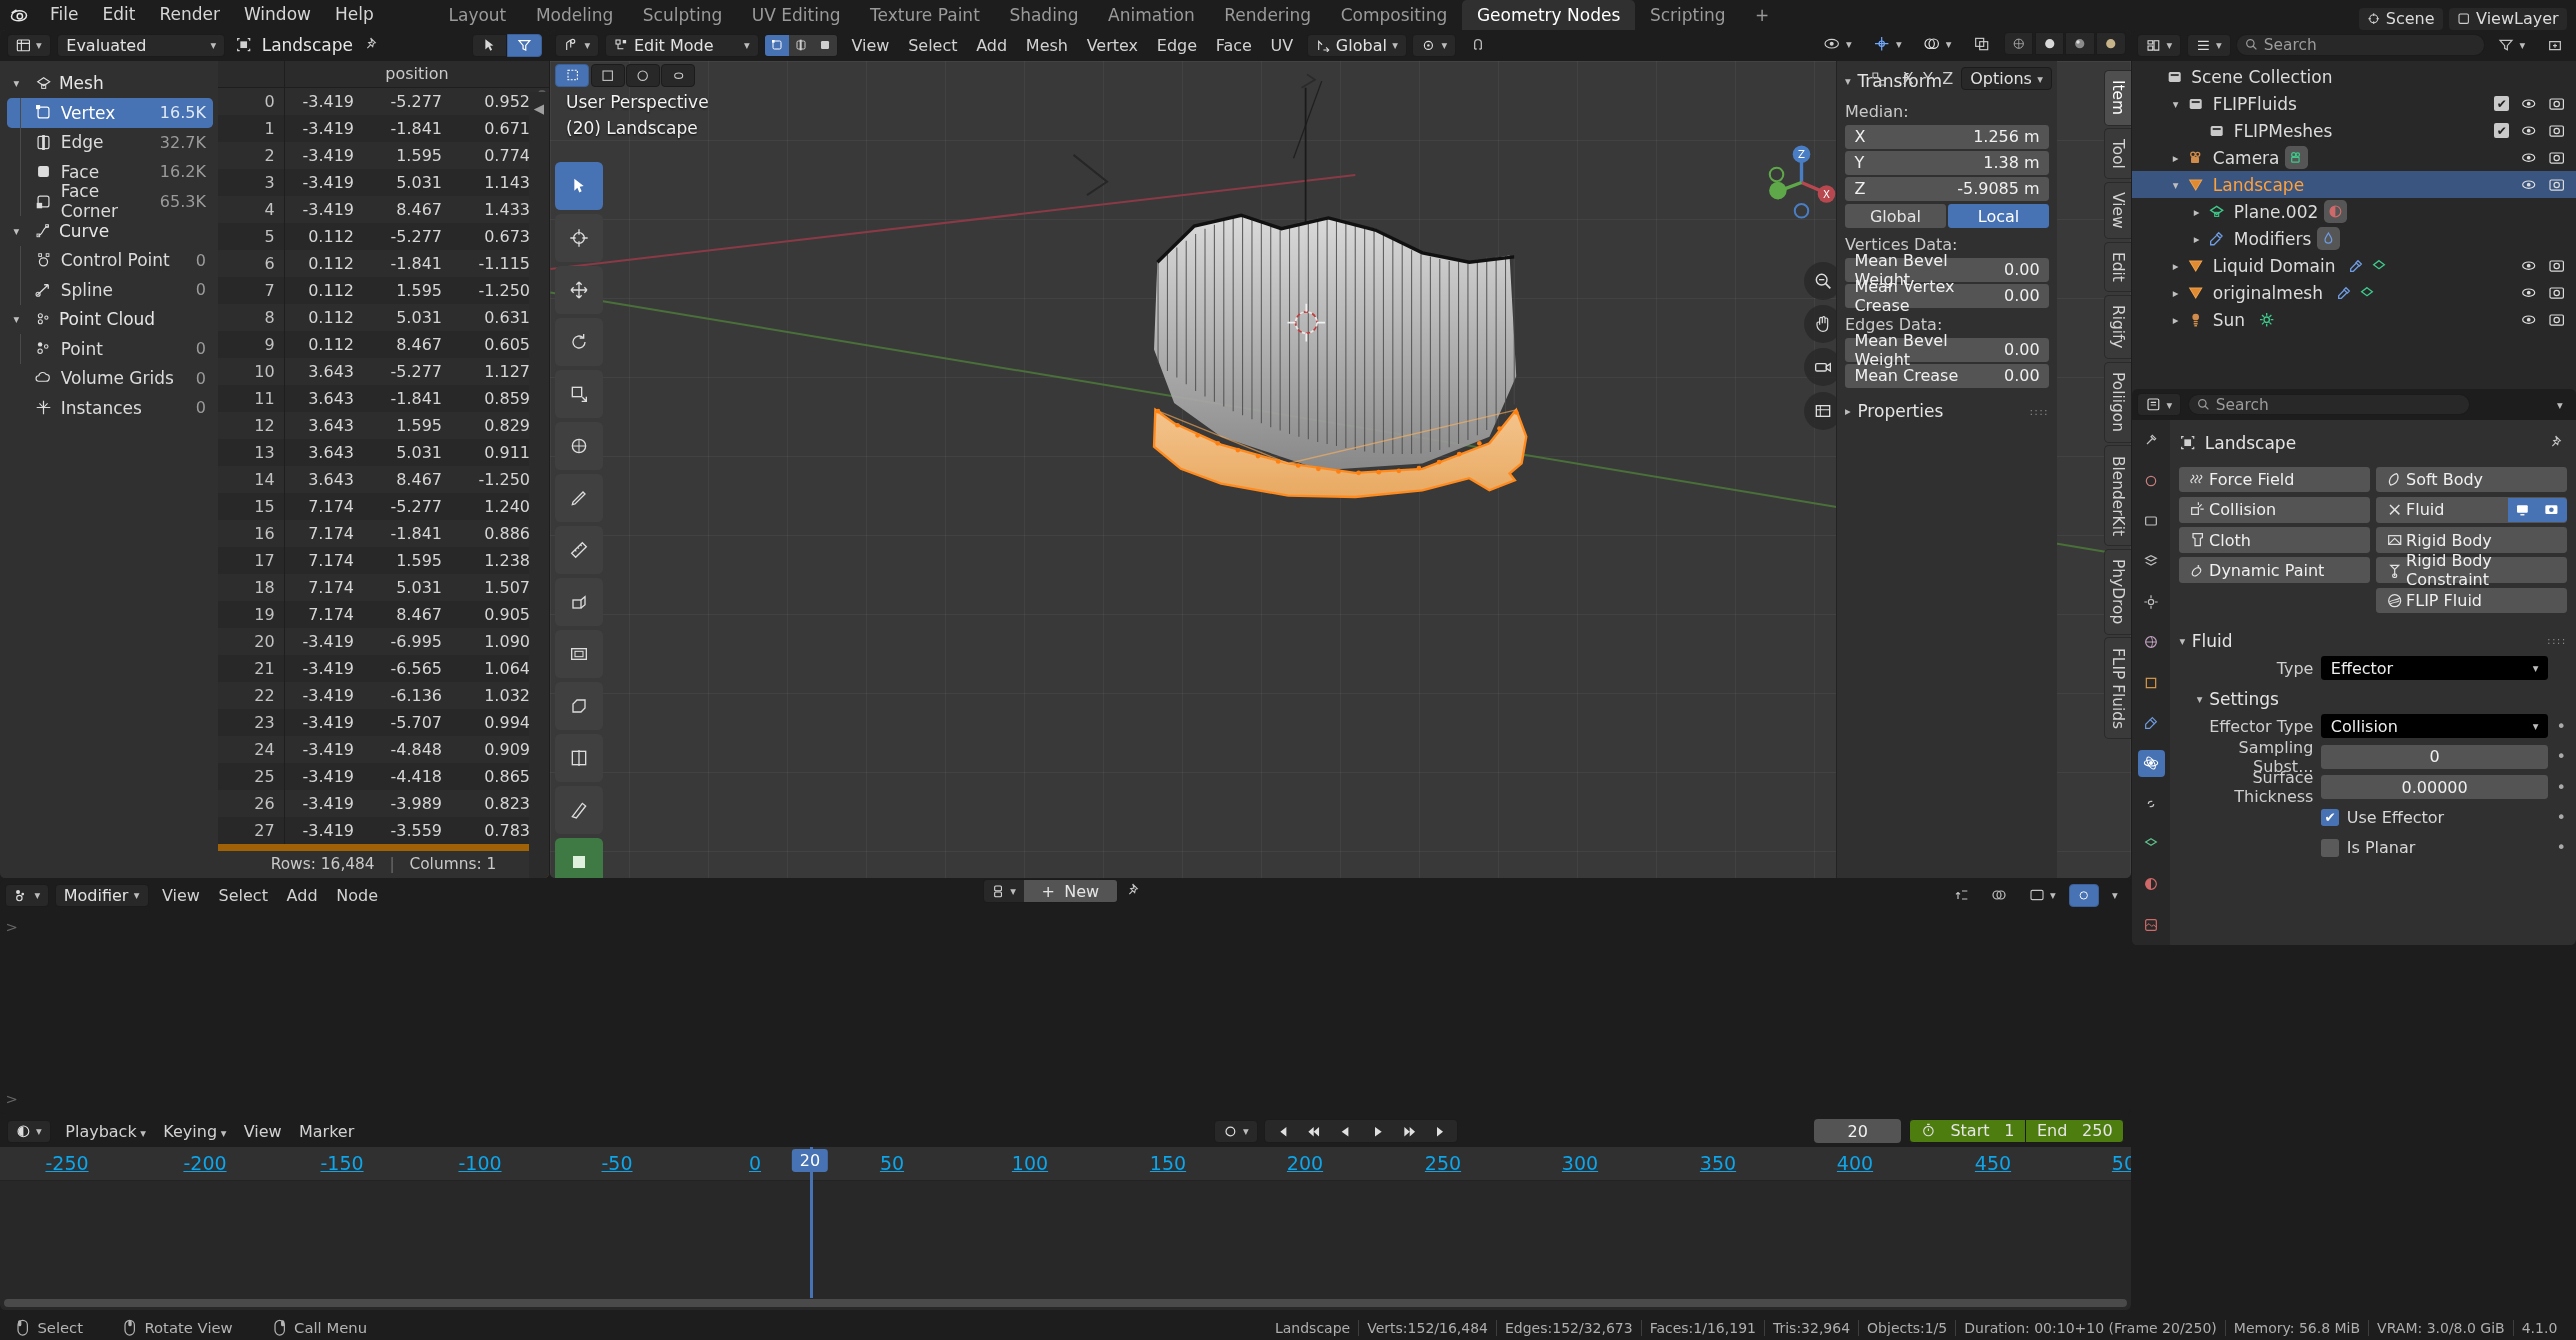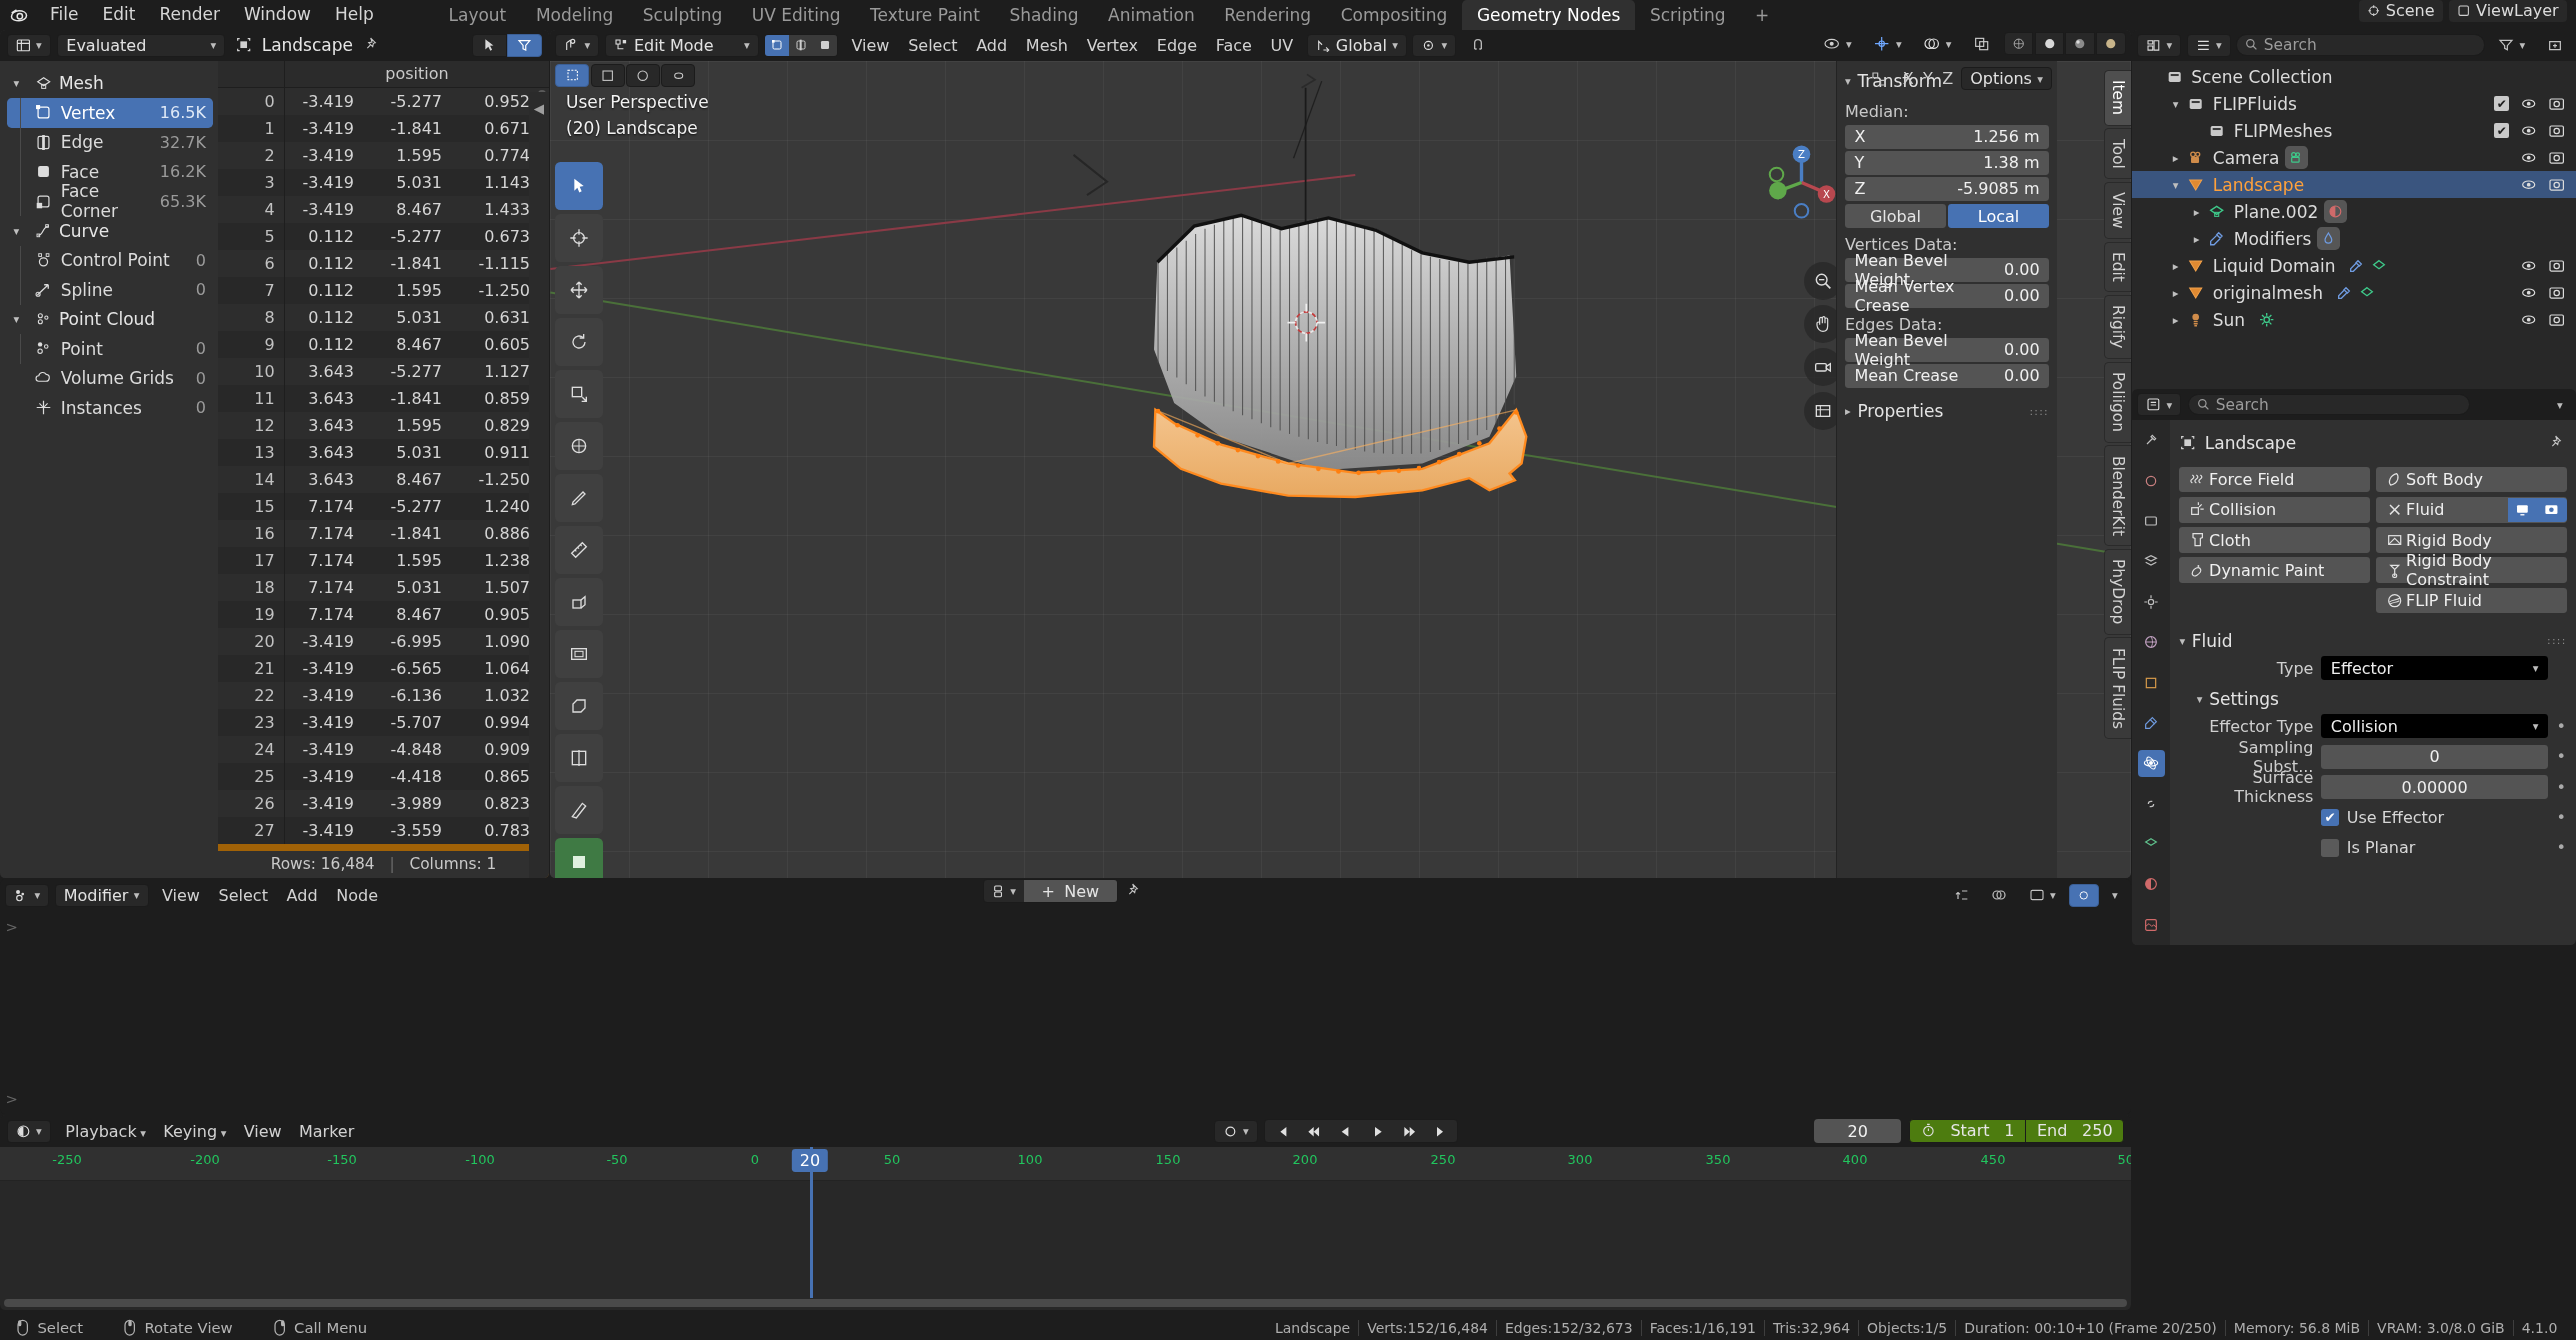--- a/index.html
+++ b/index.html
@@ -12,21 +12,21 @@
   }
   #root{position:relative;width:2576px;height:1341px;}
 
   
   .topbar{position:absolute;left:0;top:0;width:2576px;height:29.5px;background:#1d1d1d;display:flex;align-items:center;}
   .blender-logo{width:38px;height:29.5px;display:flex;align-items:center;justify-content:center;}
   .menu-item{padding:0 12px;height:29.5px;line-height:29.5px;color:#d6d6d6;font-size:17px;white-space:nowrap;}
   .tabs{display:flex;align-items:flex-end;height:29.5px;margin-left:48px;}
   .tab{padding:0 14.8px;height:29.5px;line-height:31px;font-size:17px;color:#9a9a9a;white-space:nowrap;}
   .tab.active{background:#303030;color:#ffffff;border-radius:4.7px 4.7px 0 0;}
-  .topbar-right{position:absolute;right:0;top:0;height:29.5px;display:flex;align-items:flex-start;gap:6.7px;padding-right:9.4px;}
+  .topbar-right{position:absolute;right:0;top:0;height:29.5px;display:flex;align-items:flex-end;gap:6.7px;padding-right:9.4px;}
   .scene-field{display:flex;align-items:center;background:#282828;border-radius:4px;height:21.5px;padding:0 8px;font-size:16px;color:#dcdcdc;gap:5.4px;}
 
   
   .ed{position:absolute;background:#303030;border-radius:5.4px;overflow:hidden;}
   .hdr{height:31px;background:#1d1d1d;display:flex;align-items:center;padding:0 6.7px;gap:6.7px;}
   .btn{background:#282828;border:0.7px solid #1b1b1b;border-radius:4px;height:23px;display:flex;align-items:center;
        padding:0 8px;font-size:16px;color:#e2e2e2;gap:5.4px;white-space:nowrap;}
   .btn.blue{background:#4772b3;border-color:#3b5f96;color:#fff;}
   .btn.flat{background:transparent;border:none;}
   .hmenu{font-size:16px;color:#d2d2d2;padding:0 8px;height:23px;line-height:23px;white-space:nowrap;}
@@ -156,21 +156,21 @@
   
   #timeline{left:0;top:1115px;width:2131px;height:195px;background:#282828;}
   .tl-hdr{height:32px;background:#1d1d1d;display:flex;align-items:center;padding:0 6.7px;gap:6.7px;}
   .tl-right{margin-left:auto;display:flex;align-items:center;gap:6.7px;}
   .tl-frame{background:#545454;border-radius:4px;height:24px;min-width:87px;display:flex;align-items:center;
             justify-content:center;font-size:16px;color:#f2f2f2;}
   .tl-range{display:flex;align-items:flex-end;background:#4d7c0f;border:0.7px solid #1b1b1b;border-radius:4px;height:24px;overflow:hidden;}
   .tl-range .seg{display:flex;align-items:center;gap:14.8px;padding:0 10.7px;height:24px;font-size:16px;color:#e6e6e6;border-right:0.7px solid #1b1b1b;}
   .tl-range .seg:last-child{border-right:none;}
   .tl-ruler{position:absolute;left:0;right:0;top:32px;height:34px;background:#303030;border-bottom:0.7px solid #232323;}
-  .tl-tick{position:absolute;top:5.4px;font-size:13px;color:#22c55e;transform:translateX(-50%);}
+  .tl-tick{position:absolute;top:5.4px;font-size:19px;color:#0ea5e9;transform:translateX(-50%);text-decoration:underline;}
   .tl-area{position:absolute;left:0;right:0;top:66px;bottom:12px;background:#282828;}
   .tl-ph{position:absolute;top:32px;width:2.7px;bottom:12px;background:#4772b3;}
   .tl-phbox{position:absolute;top:34px;height:23px;background:#4772b3;border-radius:3.4px;color:#fff;
             font-size:16px;display:flex;align-items:center;justify-content:center;padding:0 8px;transform:translateX(-50%);}
   .tl-hsb{position:absolute;left:4px;right:4px;bottom:2.7px;height:8px;background:#4a4a4a;border-radius:4px;}
 
   
   #statusbar{position:absolute;left:0;top:1315px;width:2576px;height:25.5px;background:#1d1d1d;display:flex;align-items:center;}
   .sb-left{display:flex;align-items:center;gap:40px;padding-left:16px;}
   .sb-kb{display:flex;align-items:center;gap:8px;font-size:14.8px;color:#b4b4b4;}

